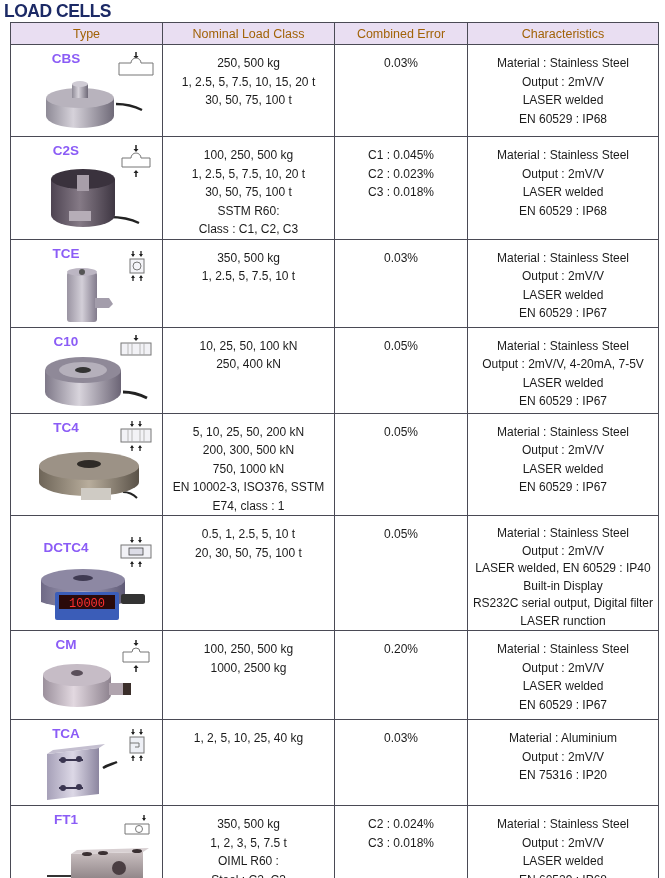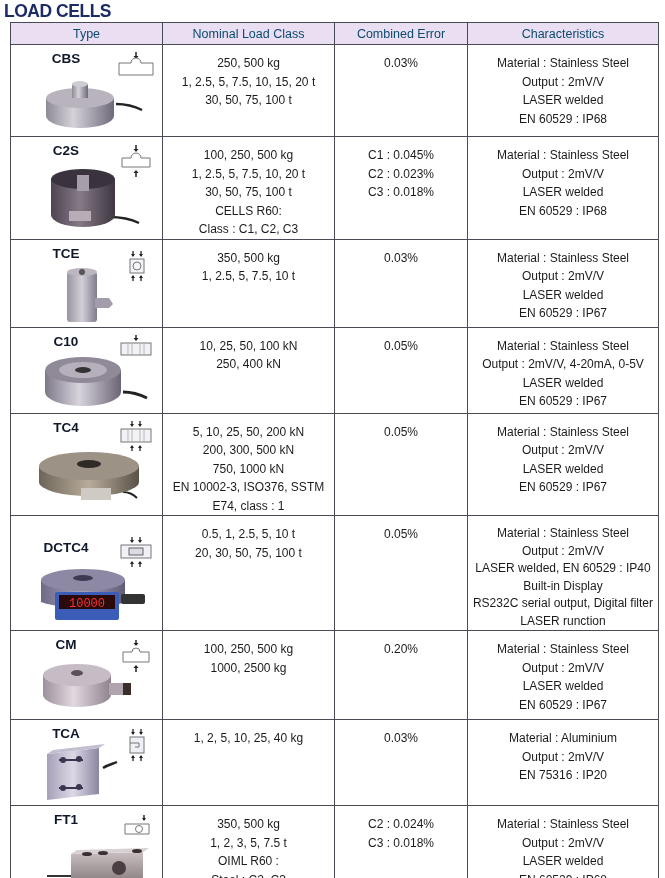--- a/index.html
+++ b/index.html
@@ -4,26 +4,26 @@
   <style>
     html, body { margin:0; padding:0; background:#ffffff; }
     body { width:665px; height:878px; position:relative; overflow:hidden;
       font-family:"Liberation Sans", "DejaVu Sans", sans-serif; color:#1a1a1a; }
     .title { position:absolute; left:4px; top:0px; font-size:19px; font-weight:bold;
       color:#1c2a66; letter-spacing:-0.5px; transform:scaleX(0.92); transform-origin:left top; }
     table.lc { position:absolute; left:10px; top:22px; border-collapse:collapse; table-layout:fixed;
       width:648px; }
     table.lc td, table.lc th { border:1.2px solid #4a4a55; padding:0; vertical-align:top; }
     table.lc th { background:#e9def2; height:21px; font-size:12.5px; font-weight:normal;
-      text-align:center; vertical-align:middle; color:#0c4a6e; }
+      text-align:center; vertical-align:middle; color:#a16207; }
     col.c1 { width:152px; } col.c2 { width:172px; } col.c3 { width:133px; } col.c4 { width:191px; }
     .cell-lines { text-align:center; font-size:12px; line-height:18.5px; padding-top:9px; color:#1b1b1b; }
     .type-cell { position:relative; }
     .type-name { position:absolute; top:6px; left:0; width:110px; text-align:center;
-      font-weight:bold; font-size:13.5px; color:#0f172a; }
+      font-weight:bold; font-size:13.5px; color:#8b5cf6; }
     .diag { position:absolute; }
     .prod { position:absolute; }
   </style>
 </head>
 <body>
 
 <div class="title">LOAD CELLS</div>
 
 <table class="lc">
   <colgroup>
@@ -110,21 +110,21 @@
           <ellipse cx="44" cy="12" rx="32" ry="10" fill="#3a323d"></ellipse>
           <rect x="38" y="8" width="12" height="16" fill="#a89ea9"></rect>
           <rect x="30" y="44" width="22" height="10" fill="#b6adb7"></rect>
         </svg>
       </td>
       <td>
           <div class="cell-lines lines">
             <div>100, 250, 500 kg</div>
             <div>1, 2.5, 5, 7.5, 10, 20 t</div>
             <div>30, 50, 75, 100 t</div>
-            <div>CELLS R60:</div>
+            <div>SSTM R60:</div>
             <div>Class : C1, C2, C3</div>
           </div>
         </td>
       <td>
           <div class="cell-lines lines">
             <div>C1 : 0.045%</div>
             <div>C2 : 0.023%</div>
             <div>C3 : 0.018%</div>
           </div>
         </td>
@@ -215,21 +215,21 @@
           </div>
         </td>
       <td>
           <div class="cell-lines lines">
             <div>0.05%</div>
           </div>
         </td>
       <td>
           <div class="cell-lines lines">
             <div>Material : Stainless Steel</div>
-            <div>Output : 2mV/V, 4-20mA, 0-5V</div>
+            <div>Output : 2mV/V, 4-20mA, 7-5V</div>
             <div>LASER welded</div>
             <div>EN 60529 : IP67</div>
           </div>
         </td>
     </tr>
 
     <tr style="height:96px">
       <td class="type-cell">
         <div class="type-name">TC4</div>
         <svg class="diag" style="left:107px;top:6px" width="36" height="32">

